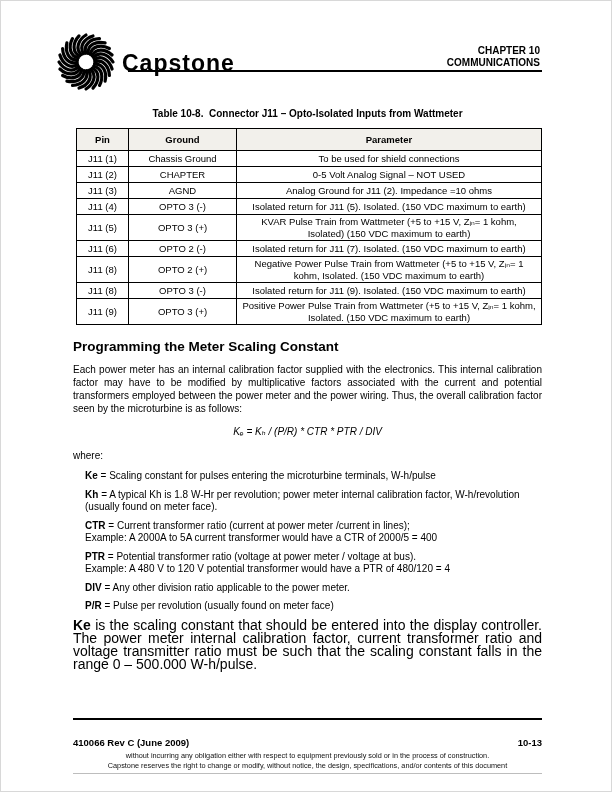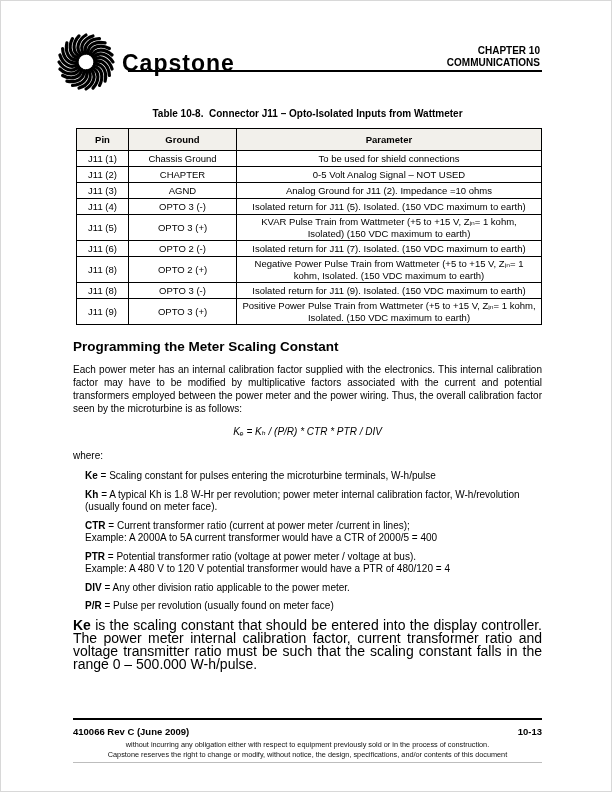--- a/index.html
+++ b/index.html
@@ -67,21 +67,21 @@
     margin: 11px 0 13px 0;
   }
   .where-label { font-size: 10px; margin: 0 0 9px 0; }
   .def-par { font-size: 10px; line-height: 12.5px; margin: 0 0 6px 12px; }
   .def-par b { font-weight: bold; }
   .closing-par { font-size: 14px; line-height: 13px; text-align: justify; margin-top: 4px; }
 
   
   .footer {
     position: absolute; left: 72px; top: 717px; width: 469px;
-    border-top: 2px solid #000; padding-top: 6px;
+    border-top: 2px solid #000; padding-top: 17px;
   }
   .footer-row {
     display: flex; justify-content: space-between;
     font-weight: bold; font-size: 9.5px; line-height: 12px;
   }
   .disclaimer {
     text-align: center; font-size: 7.3px; line-height: 9.5px; margin-top: 2px;
     color: #111;
   }
   .footer-faint-rule { height: 1px; background: #bdbdbd; margin-top: 3px; }

